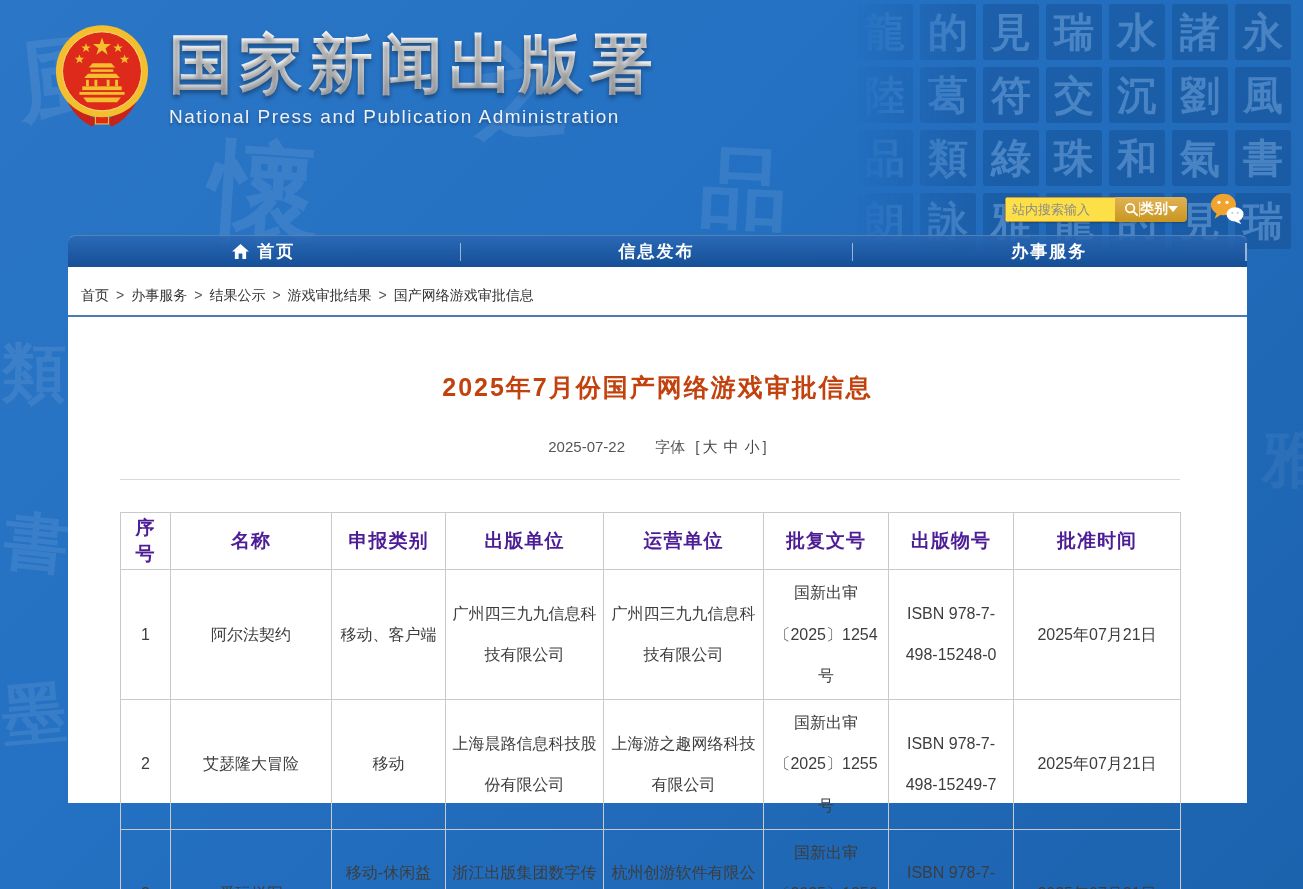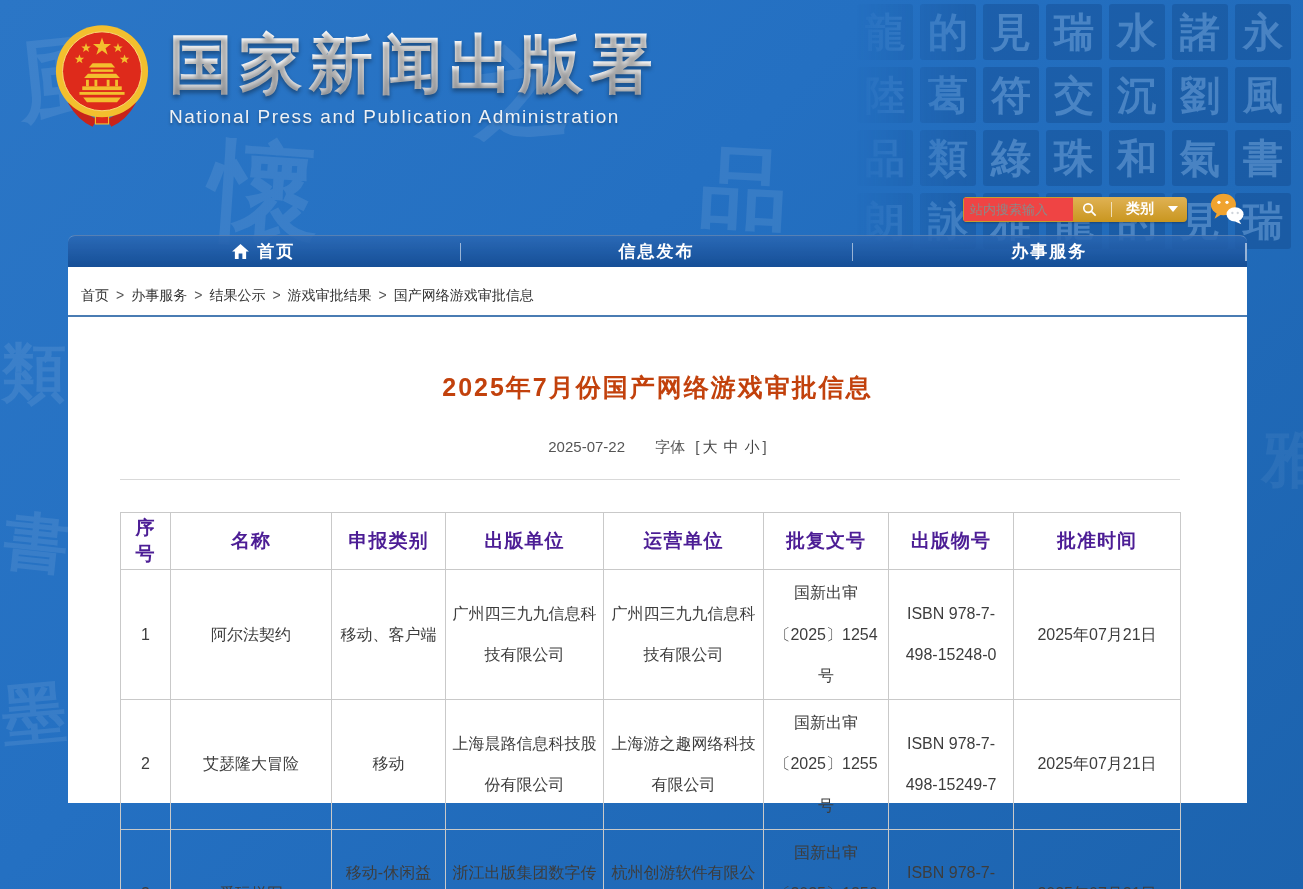--- a/index.html
+++ b/index.html
@@ -51,25 +51,25 @@
     text-shadow:0 2px 3px rgba(0,0,0,.3);
   }
 
   
   .search-row { position:absolute; top:192px; right:58px; display:flex; align-items:center; z-index:2; }
   .search-box { display:flex; height:25px; border-radius:4px; overflow:hidden;
     box-shadow:0 1px 2px rgba(0,0,0,.25); }
   .search-input {
     width:110px; height:25px; border:1px solid #c89a2e; border-right:none;
     padding:0 6px; font-size:13px; color:#333; outline:none;
-    font-family:inherit; background:#ef4444;
+    font-family:inherit; background:#fde047;
   }
   .search-input::placeholder { color:#8a8a8a; }
   .search-btn {
-    display:flex; align-items:center; gap:14px; padding:0 9px;
+    display:flex; align-items:center; gap:0; padding:0 9px;
     background:linear-gradient(#e0b254,#c9961f); border:none; cursor:pointer;
     color:#fff; font-size:14px; font-weight:bold; font-family:inherit;
   }
   .search-btn .vsep { width:1px; height:15px; background:rgba(255,255,255,.65); }
   .tri-down { width:0; height:0; border-left:5px solid transparent;
     border-right:5px solid transparent; border-top:6px solid #fff; }
   .wechat { width:36px; height:34px; margin-left:22px; cursor:pointer; }
 
   
   .nav {

